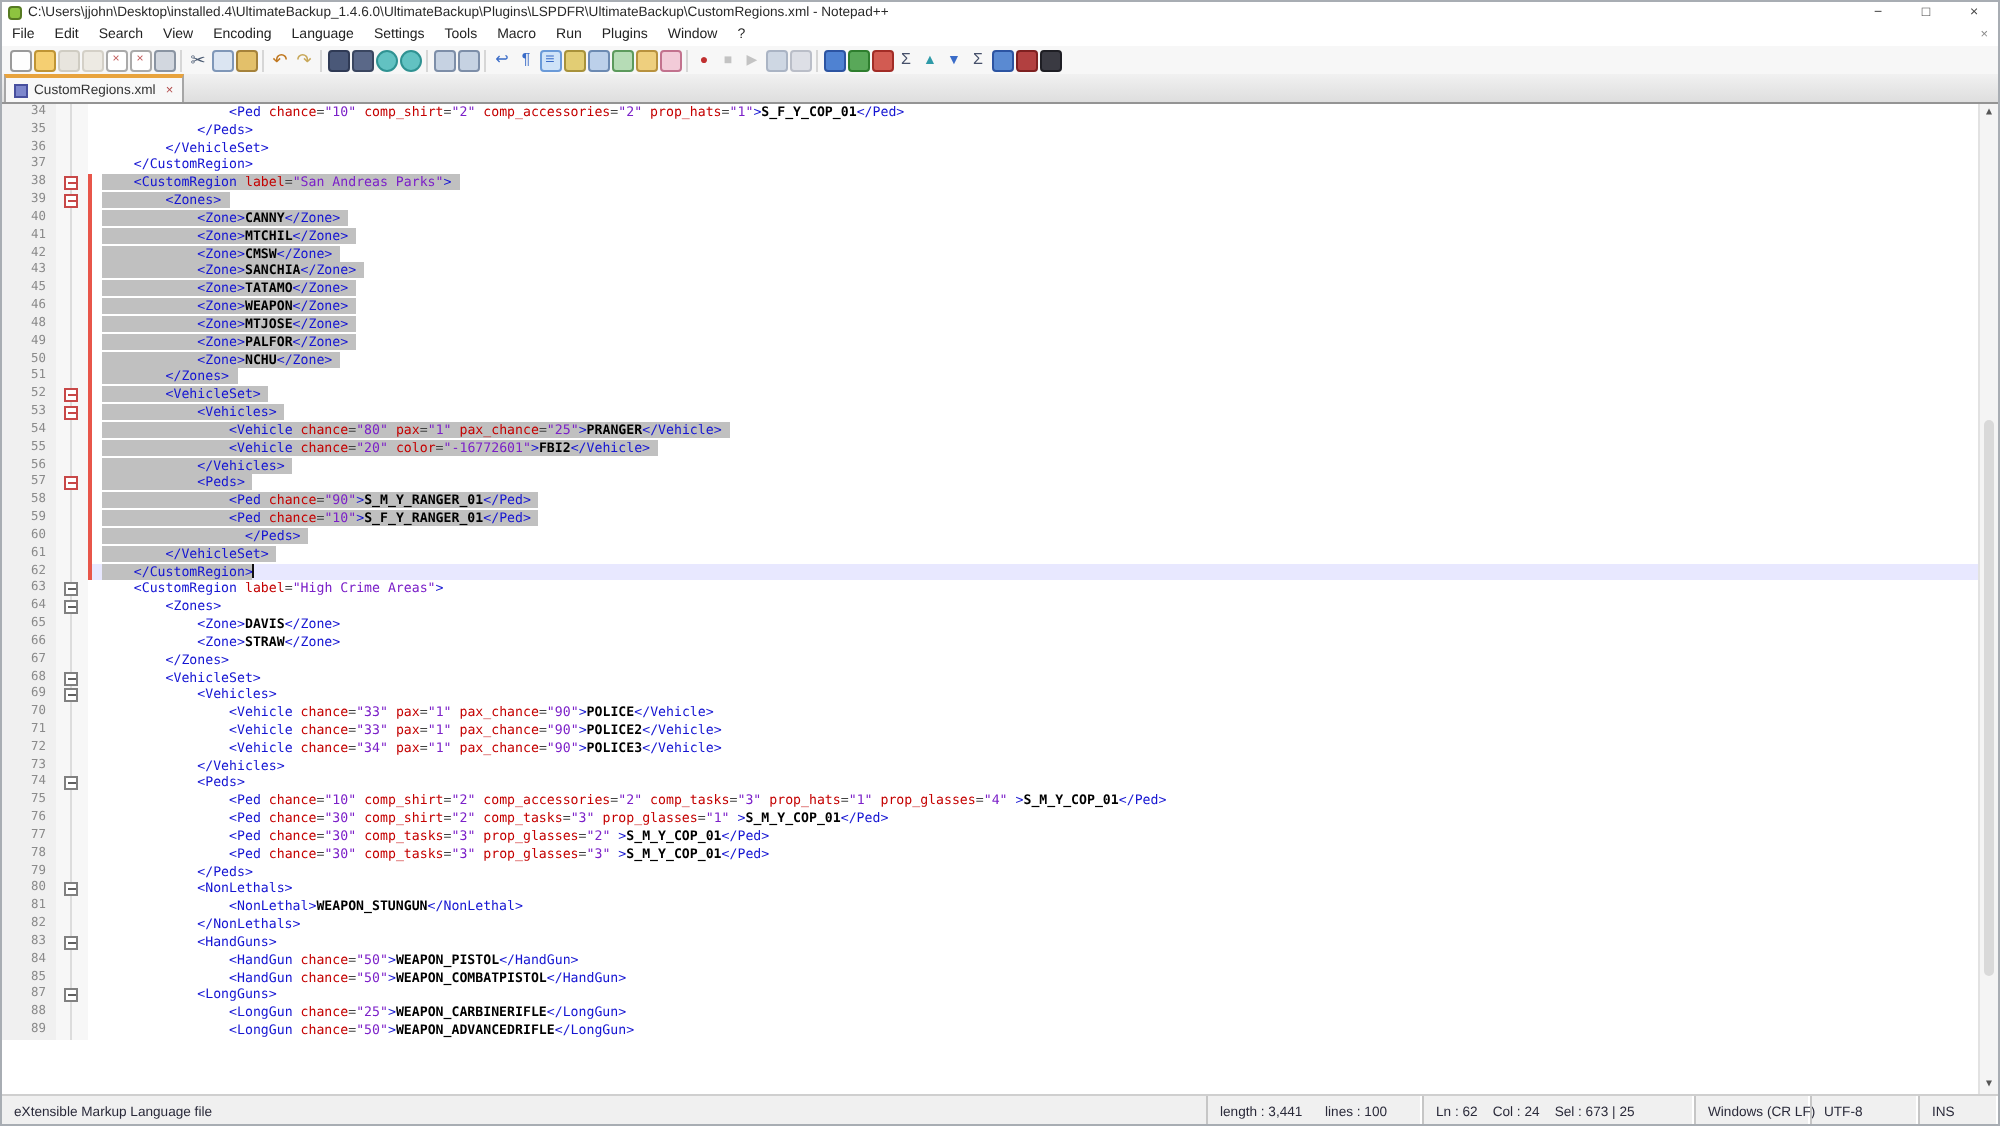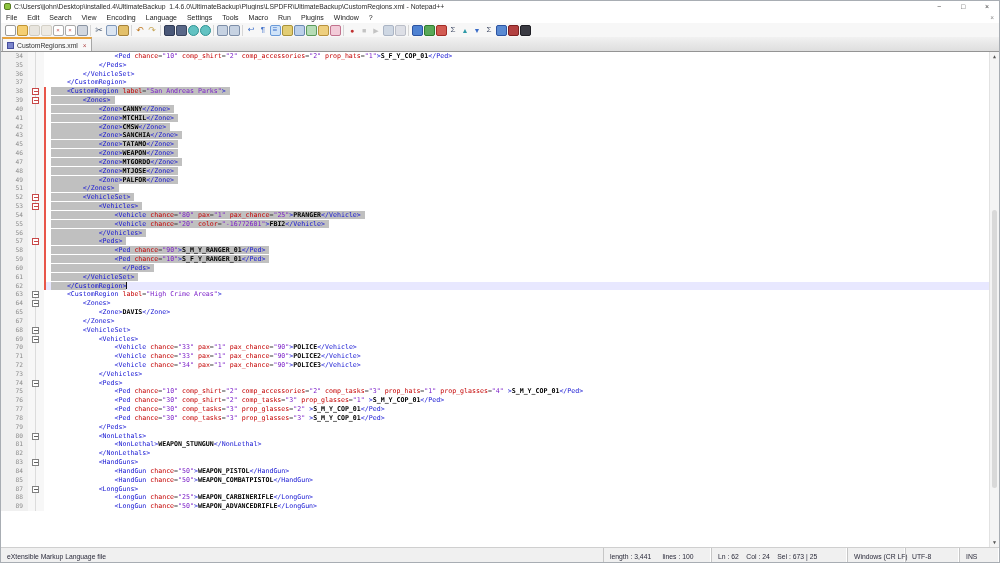--- a/index.html
+++ b/index.html
@@ -229,36 +229,36 @@
           <span class="chg on"></span>
           <span class="code"><span class="sel">            <span class="t">&lt;Zone&gt;</span><span class="x">TATAMO</span><span class="t">&lt;/Zone&gt;</span> </span></span>
         </div>
         <div class="line">
           <span class="ln">46</span>
           <span class="fold"></span>
           <span class="chg on"></span>
           <span class="code"><span class="sel">            <span class="t">&lt;Zone&gt;</span><span class="x">WEAPON</span><span class="t">&lt;/Zone&gt;</span> </span></span>
         </div>
         <div class="line">
-          <span class="ln">47</span>
-          <span class="fold"></span>
-          <span class="chg on"></span>
-          <span class="code"><span class="sel">            <span class="t">&lt;Zone&gt;</span><span class="x">MTGORDO</span><span class="t">&lt;/Zone&gt;</span> </span></span>
-        </div>
-        <div class="line">
           <span class="ln">48</span>
           <span class="fold"></span>
           <span class="chg on"></span>
           <span class="code"><span class="sel">            <span class="t">&lt;Zone&gt;</span><span class="x">MTJOSE</span><span class="t">&lt;/Zone&gt;</span> </span></span>
         </div>
         <div class="line">
           <span class="ln">49</span>
           <span class="fold"></span>
           <span class="chg on"></span>
           <span class="code"><span class="sel">            <span class="t">&lt;Zone&gt;</span><span class="x">PALFOR</span><span class="t">&lt;/Zone&gt;</span> </span></span>
+        </div>
+        <div class="line">
+          <span class="ln">50</span>
+          <span class="fold"></span>
+          <span class="chg on"></span>
+          <span class="code"><span class="sel">            <span class="t">&lt;Zone&gt;</span><span class="x">NCHU</span><span class="t">&lt;/Zone&gt;</span> </span></span>
         </div>
         <div class="line">
           <span class="ln">51</span>
           <span class="fold"></span>
           <span class="chg on"></span>
           <span class="code"><span class="sel">        <span class="t">&lt;/Zones&gt;</span> </span></span>
         </div>
         <div class="line">
           <span class="ln">52</span>
           <span class="fold">
@@ -345,20 +345,26 @@
             <span class="box"></span>
           </span>
           <span class="chg"></span>
           <span class="code">        <span class="t">&lt;Zones&gt;</span></span>
         </div>
         <div class="line">
           <span class="ln">65</span>
           <span class="fold"></span>
           <span class="chg"></span>
           <span class="code">            <span class="t">&lt;Zone&gt;</span><span class="x">DAVIS</span><span class="t">&lt;/Zone&gt;</span></span>
+        </div>
+        <div class="line">
+          <span class="ln">66</span>
+          <span class="fold"></span>
+          <span class="chg"></span>
+          <span class="code">            <span class="t">&lt;Zone&gt;</span><span class="x">STRAW</span><span class="t">&lt;/Zone&gt;</span></span>
         </div>
         <div class="line">
           <span class="ln">67</span>
           <span class="fold"></span>
           <span class="chg"></span>
           <span class="code">        <span class="t">&lt;/Zones&gt;</span></span>
         </div>
         <div class="line">
           <span class="ln">68</span>
           <span class="fold">

